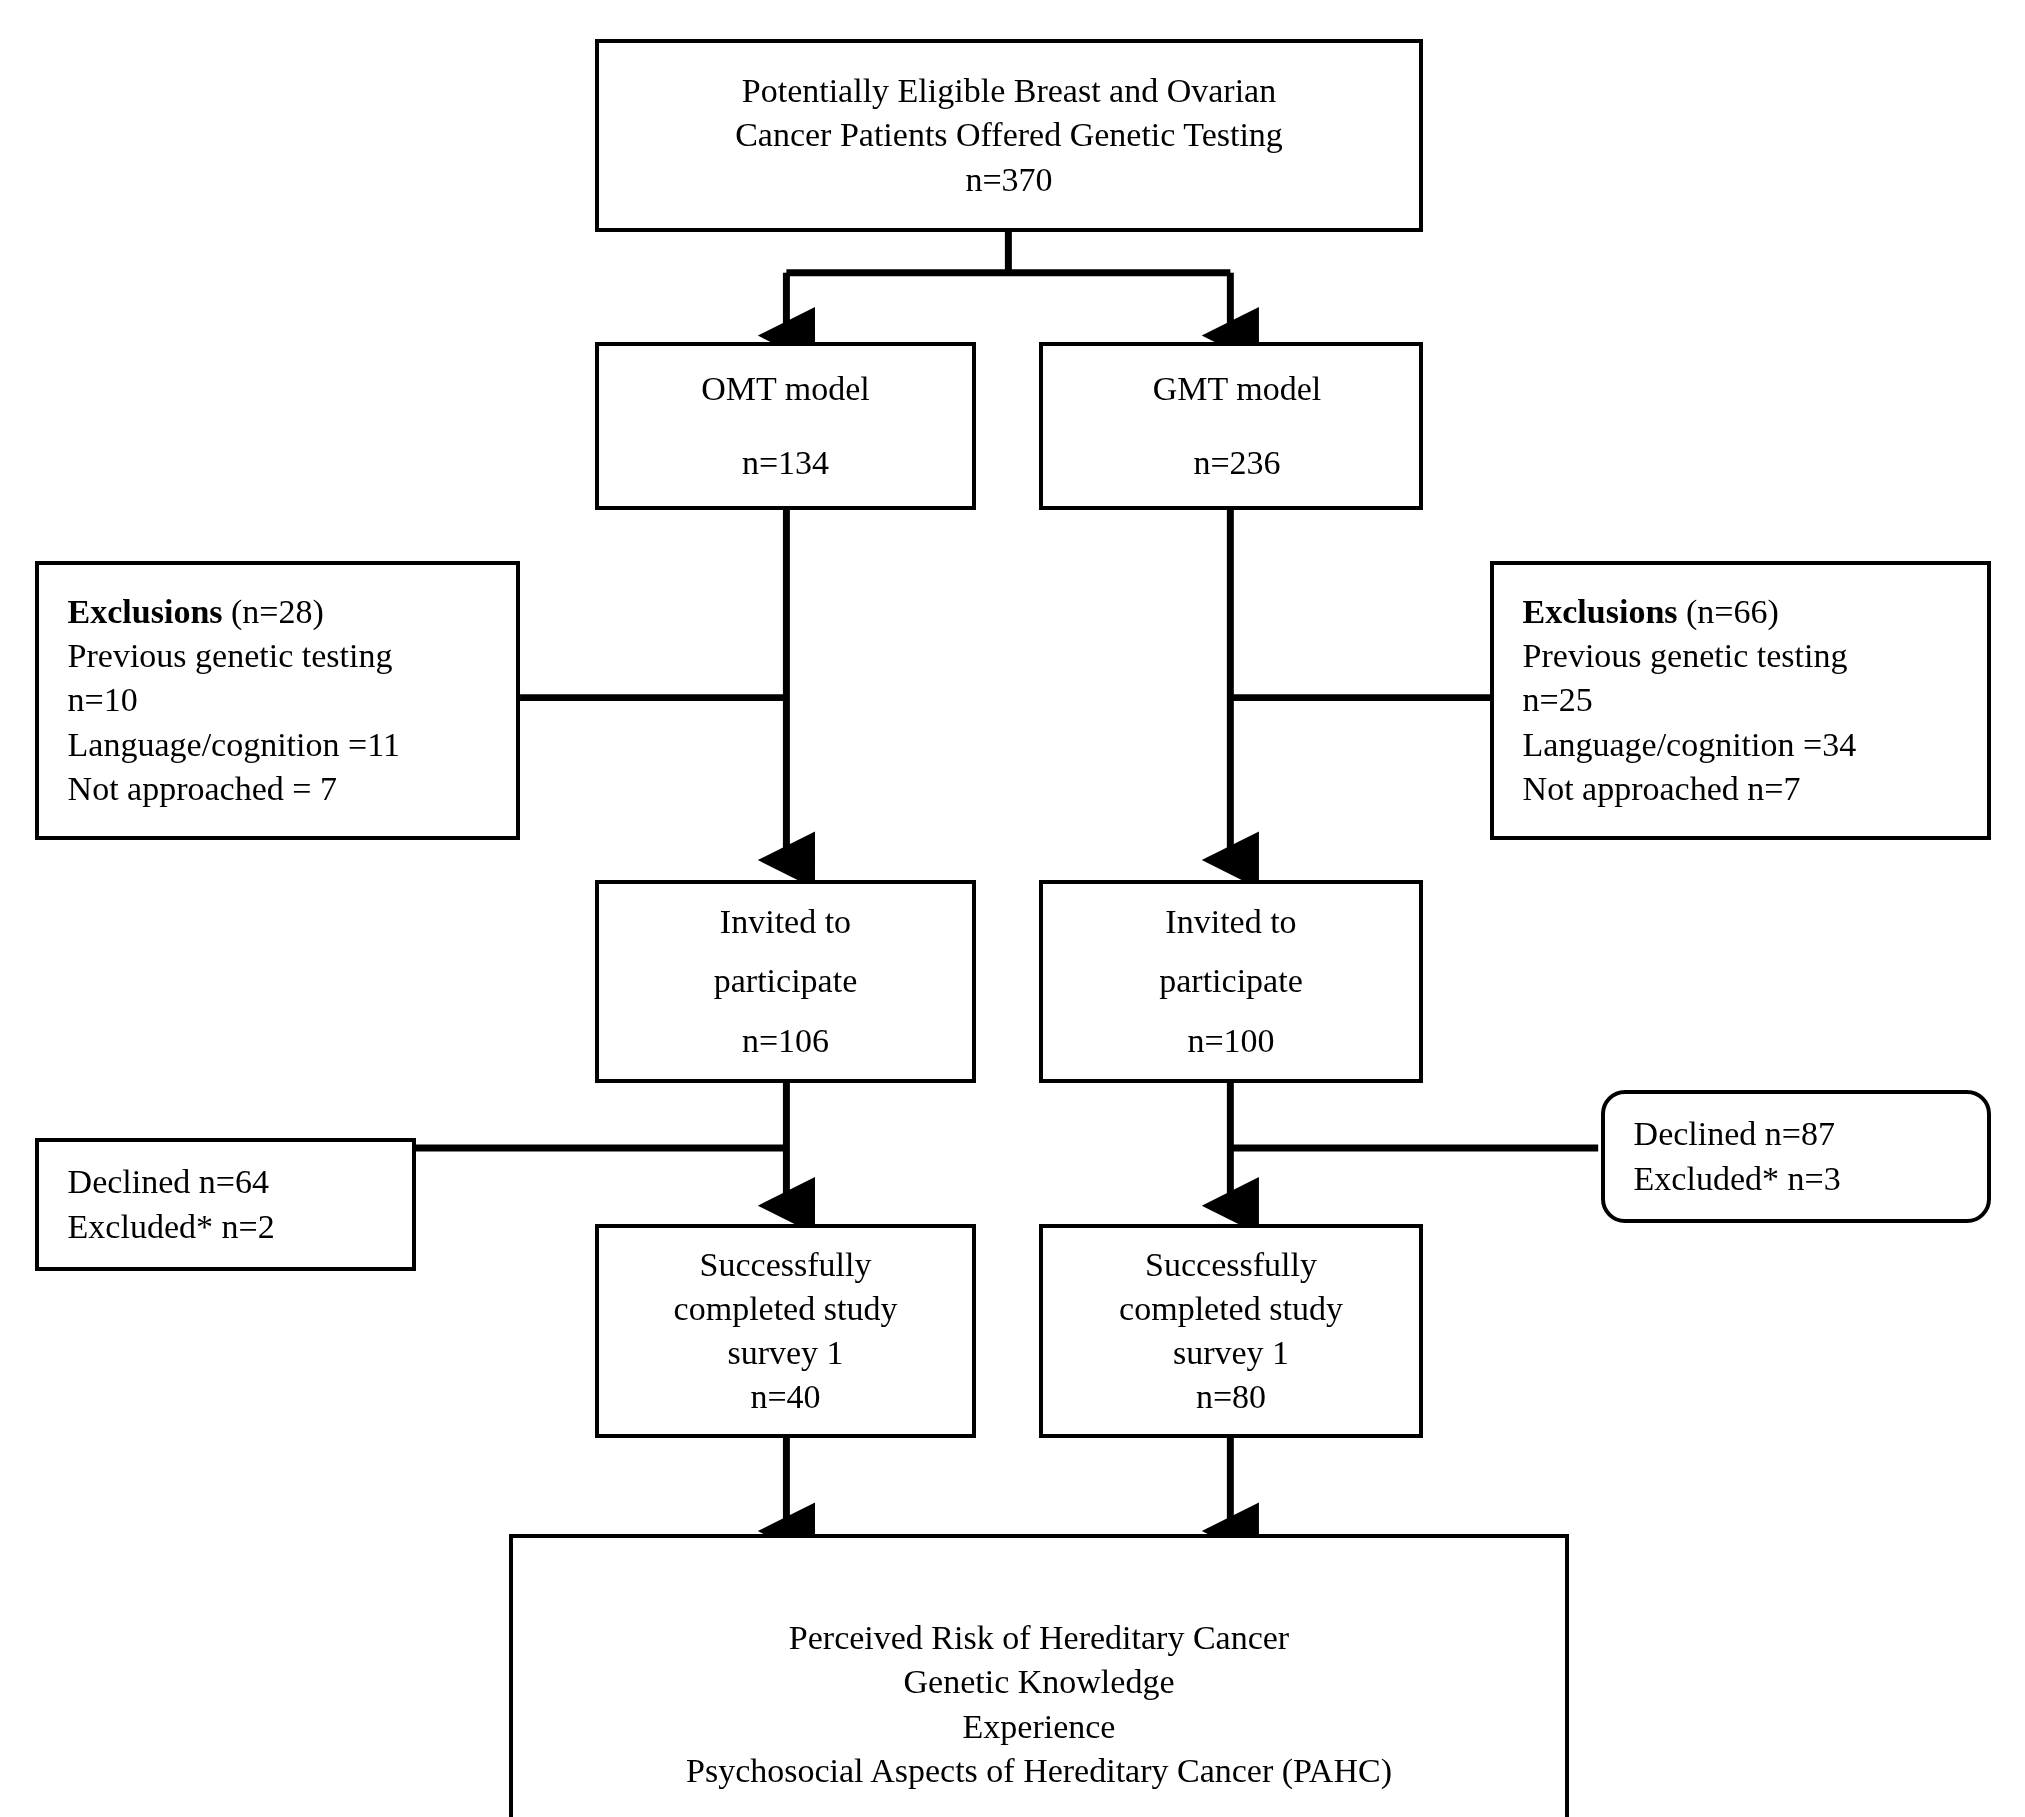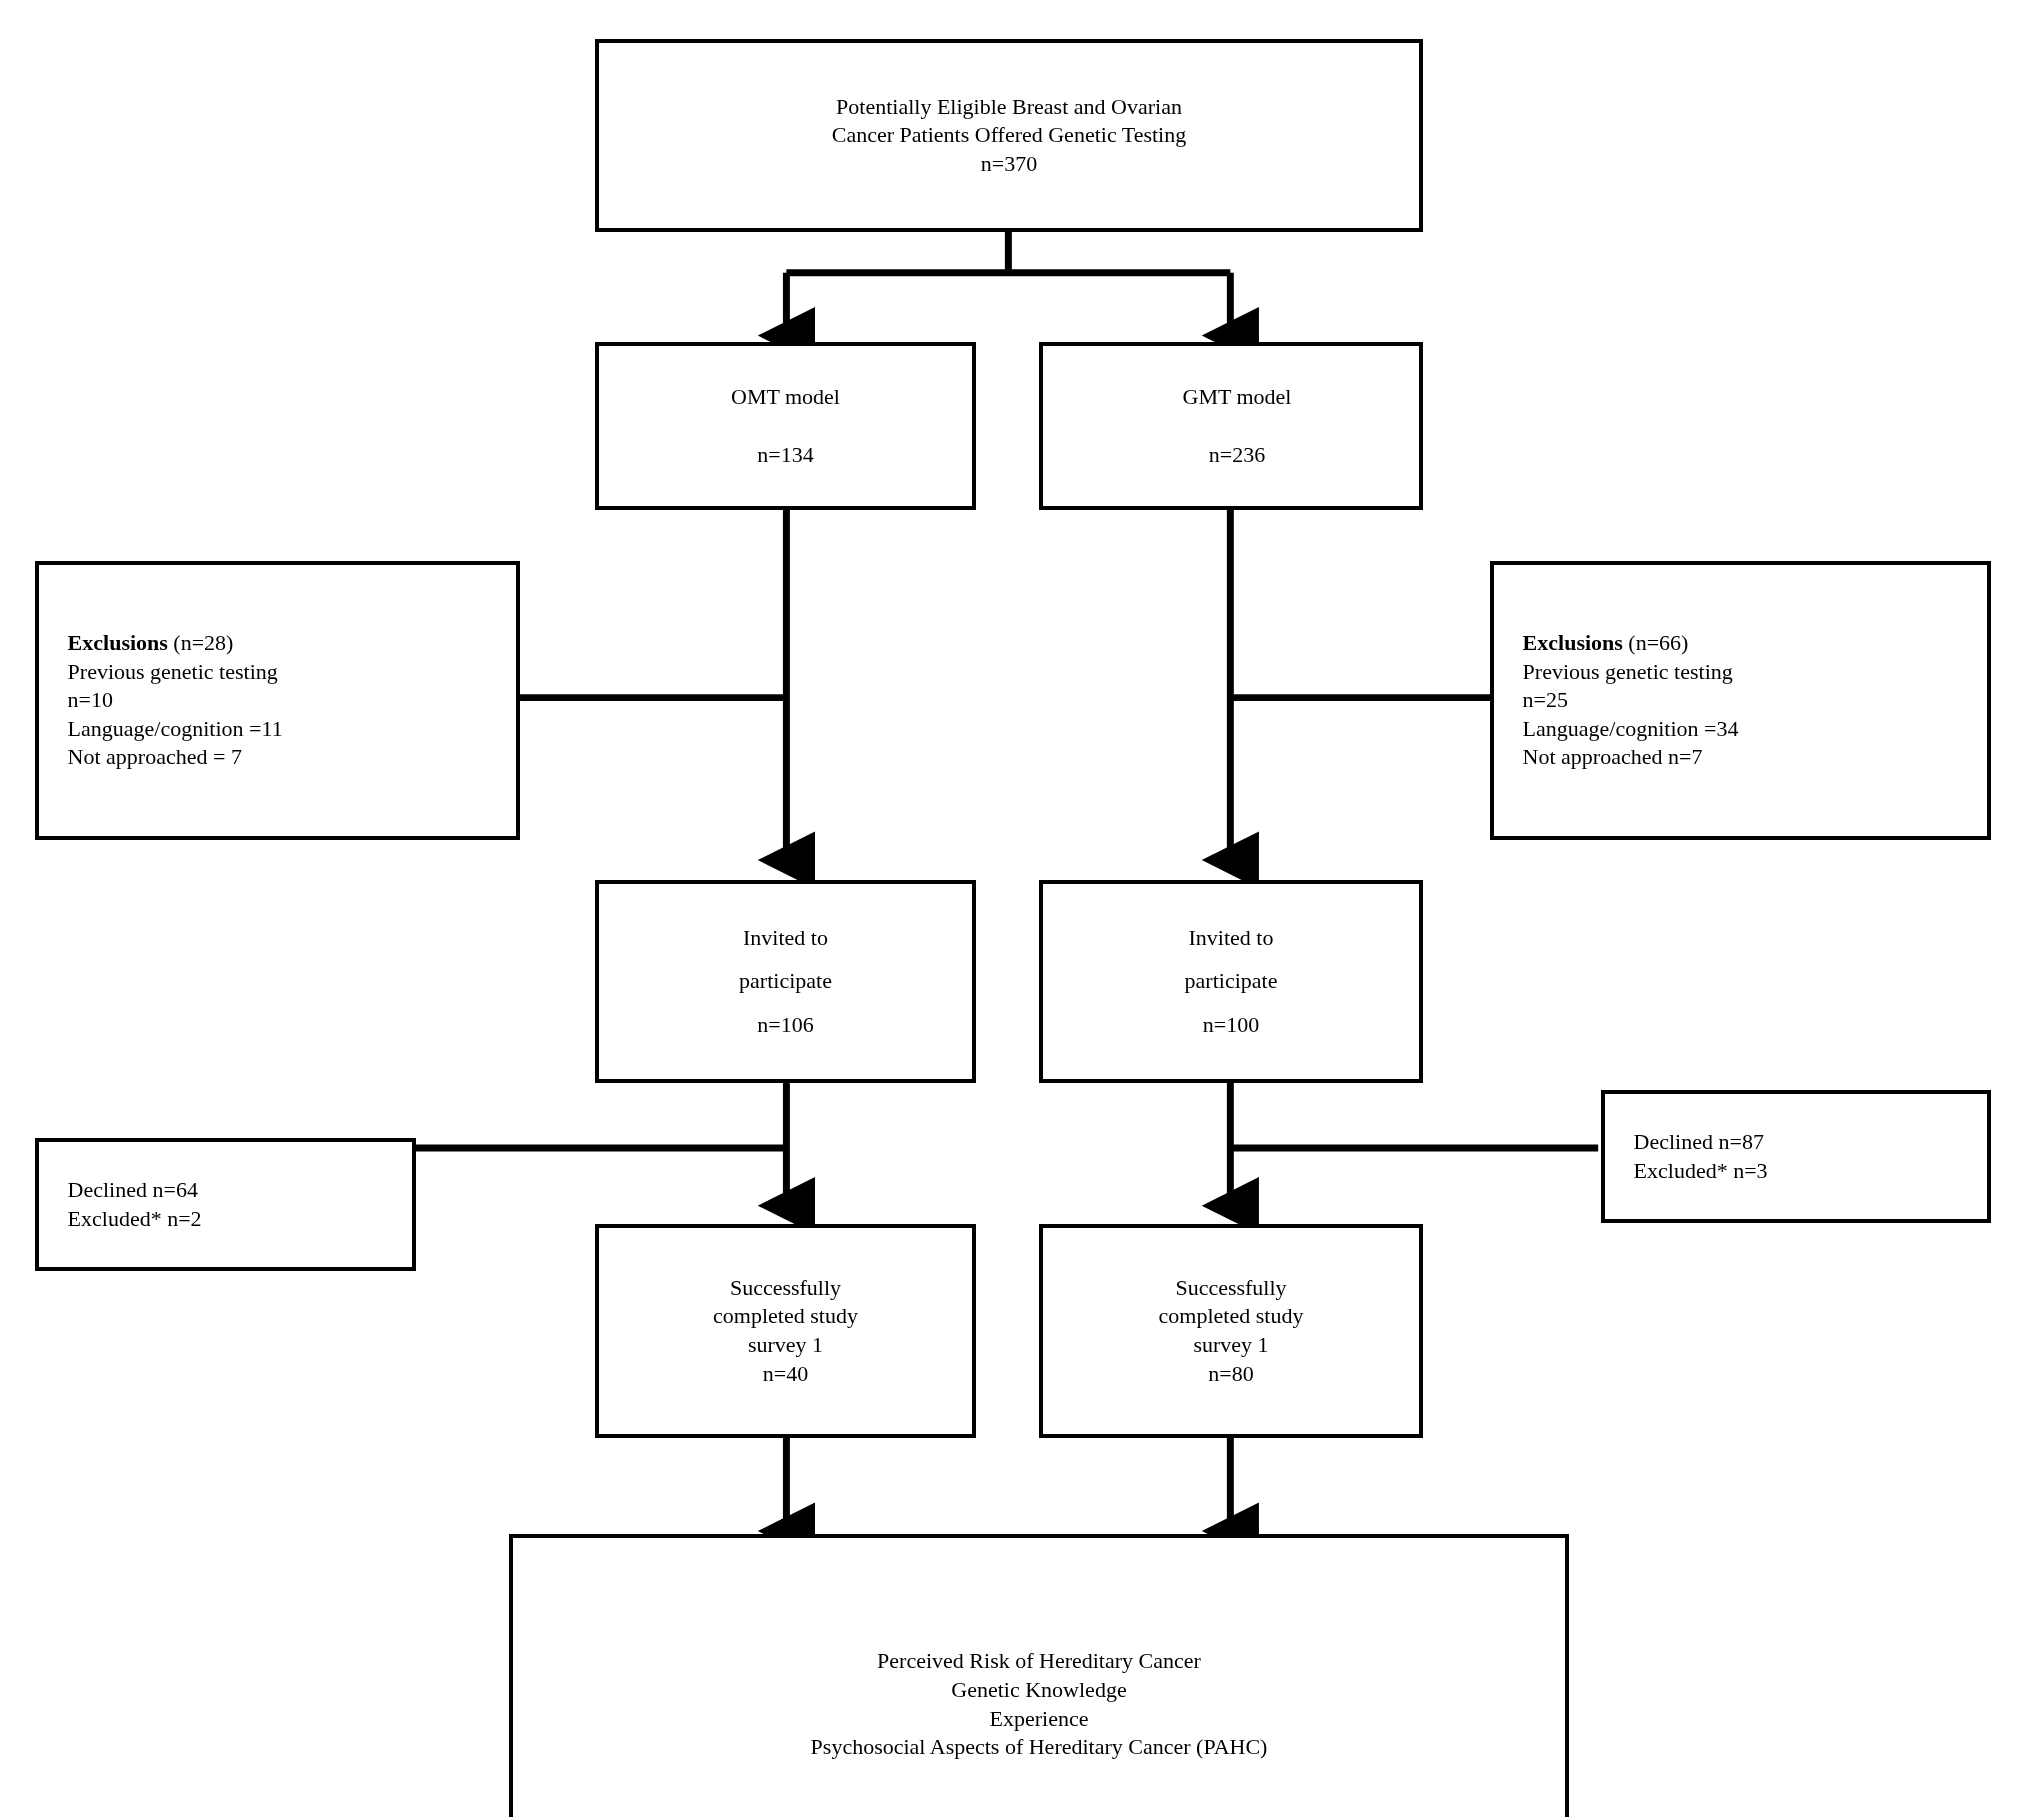--- a/index.html
+++ b/index.html
@@ -34,21 +34,21 @@
     flex-direction: column;
     justify-content: center;
     z-index: 2;
   }
   .node.center { align-items: center; text-align: center; }
   .node.left   { align-items: flex-start; text-align: left; padding-left: 7px; }
   .line {
     display: block;
     width: 100%;
     line-height: 1.30;
-    font-size: 22px;
+    font-size: 34px;
     white-space: pre;
   }
   .node.left .line { padding-left: 21.6px; box-sizing: border-box; }
   .gap-line { height: 29px; }
   .gap-small { height: 15px; }
   .bold { font-weight: bold; }
 </style>
 </head>
 <body>
 
@@ -137,21 +137,21 @@
     <span class="line">participate</span>
     <span class="gap-small"></span>
     <span class="line">n=100</span>
   </div>
 
   <div class="node left" style="left:35px; top:1090px; width:381px; height:133px;margin-top:48px;">
     <span class="line">Declined n=64</span>
     <span class="line">Excluded* n=2</span>
   </div>
 
-  <div class="node left" style="left:1601px; top:1090px; width:390px; height:133px;">
+  <div class="node left" style="left:1601px; top:1090px; width:390px; height:133px;border-radius:24px;">
     <span class="line">Declined n=87</span>
     <span class="line">Excluded* n=3</span>
   </div>
 
   <div class="node center" style="left:595px; top:1224px; width:381px; height:214px;">
     <span class="line">Successfully</span>
     <span class="line">completed study</span>
     <span class="line">survey 1</span>
     <span class="line">n=40</span>
   </div>

